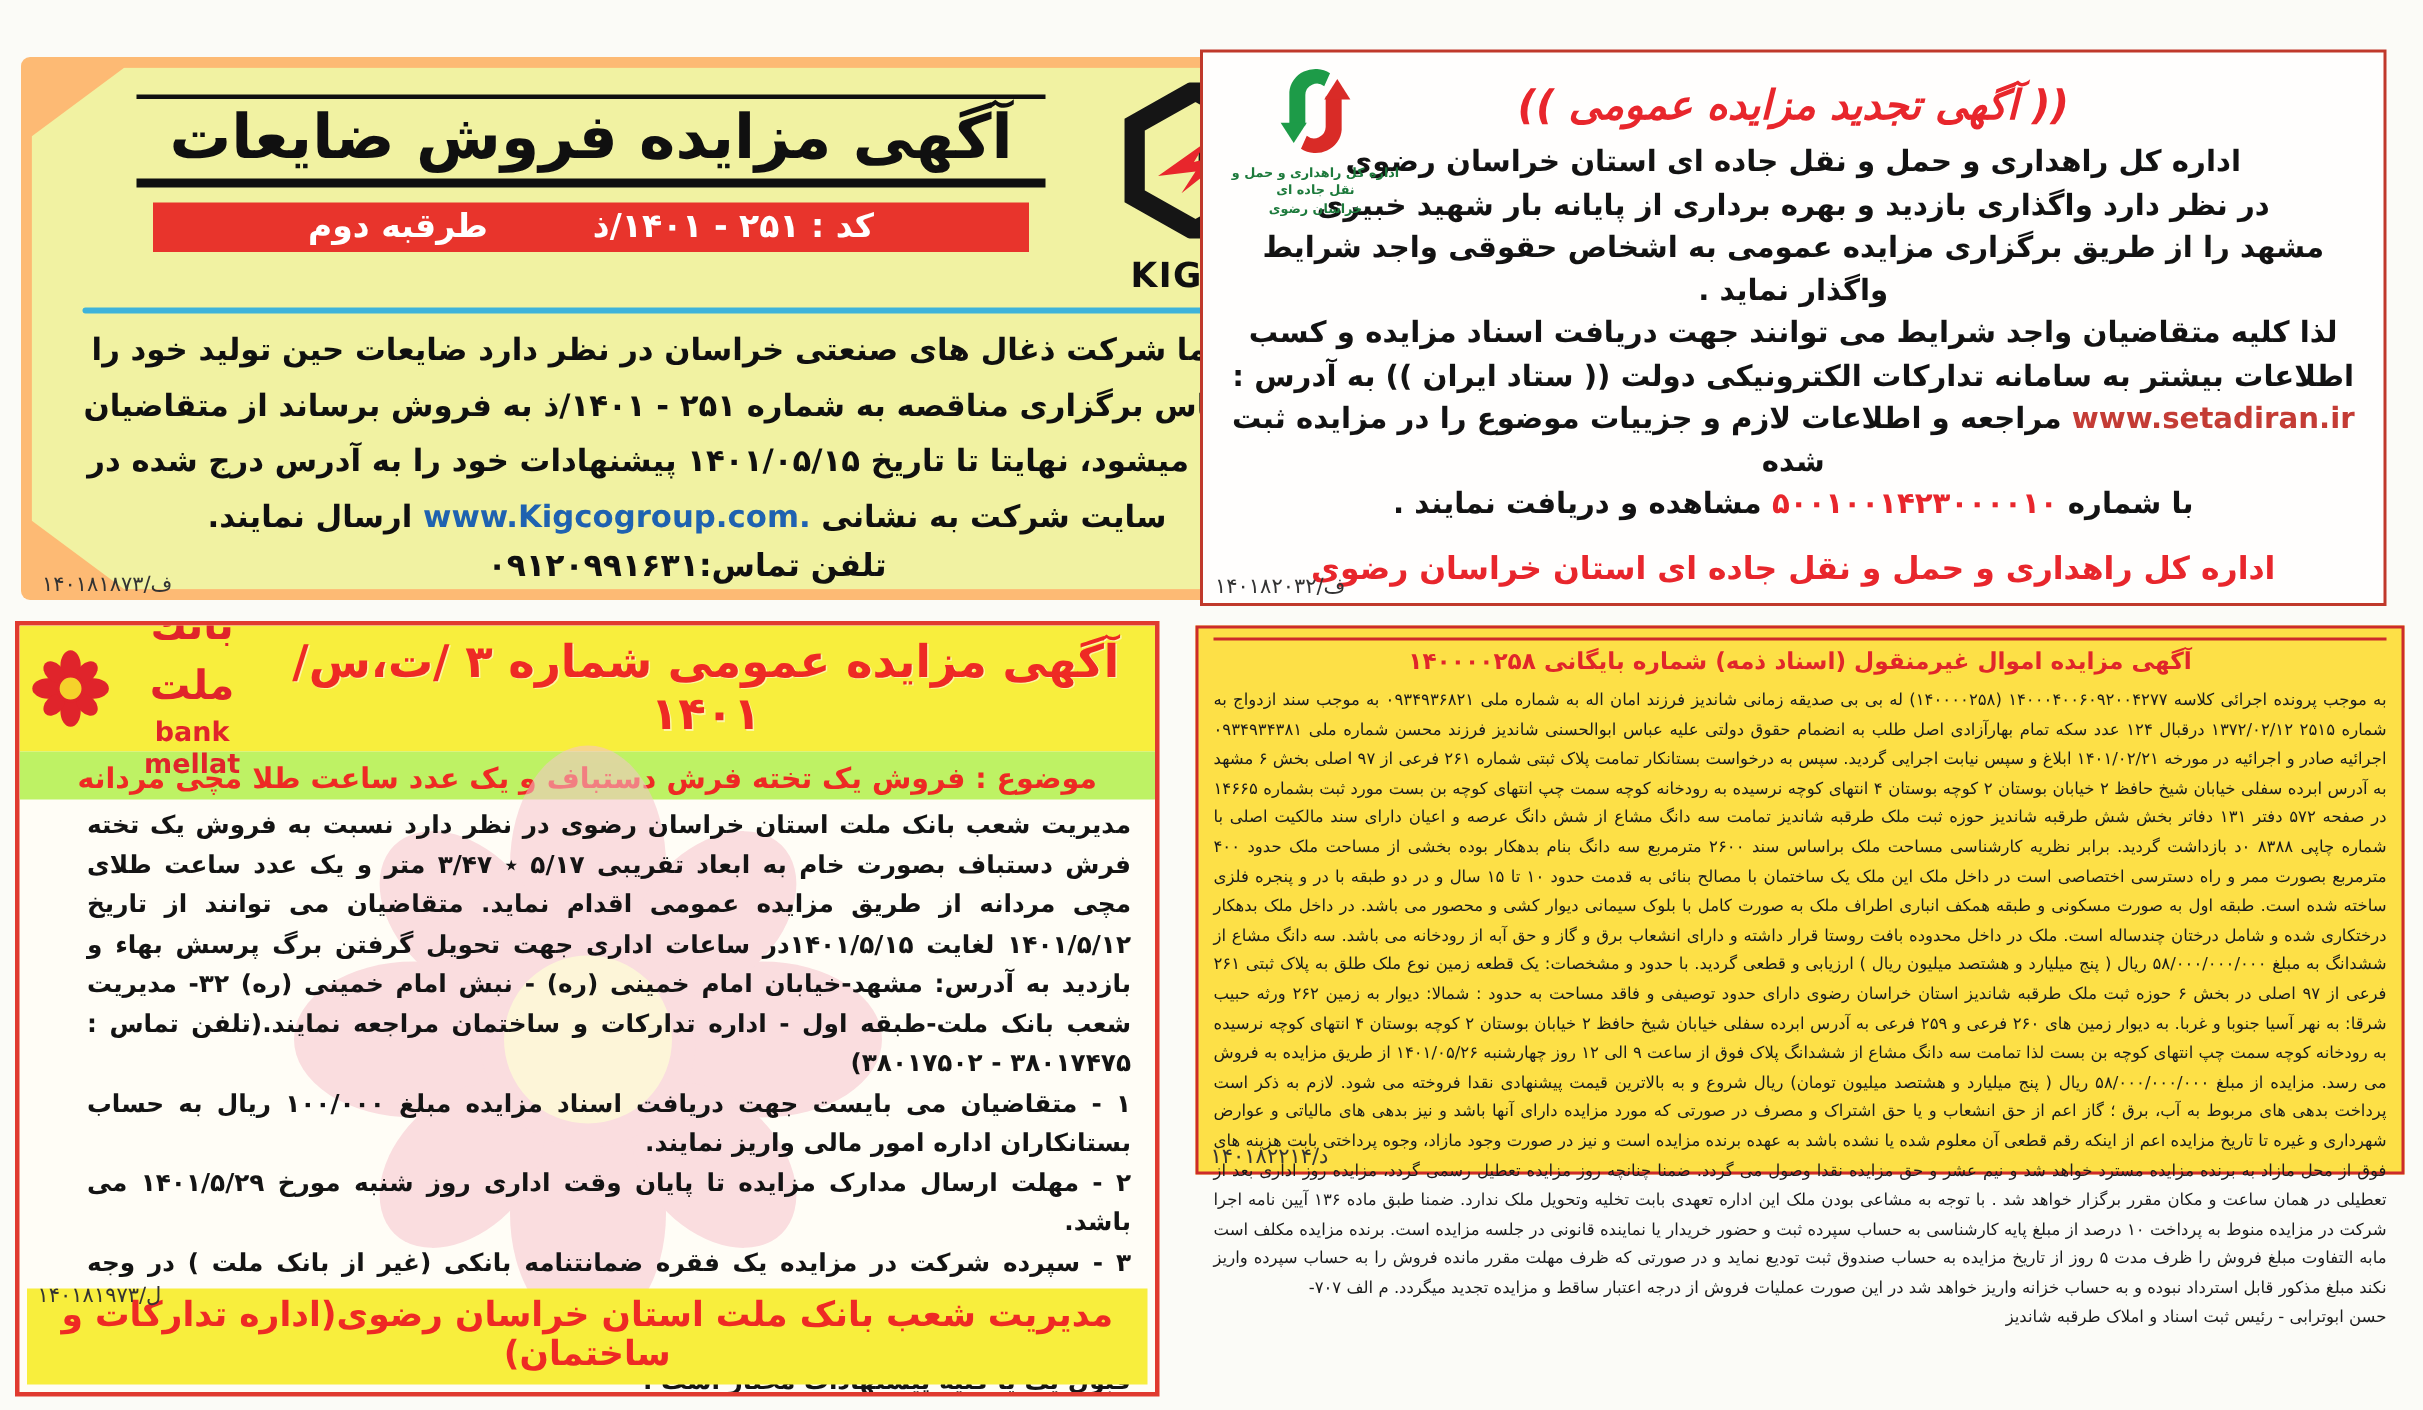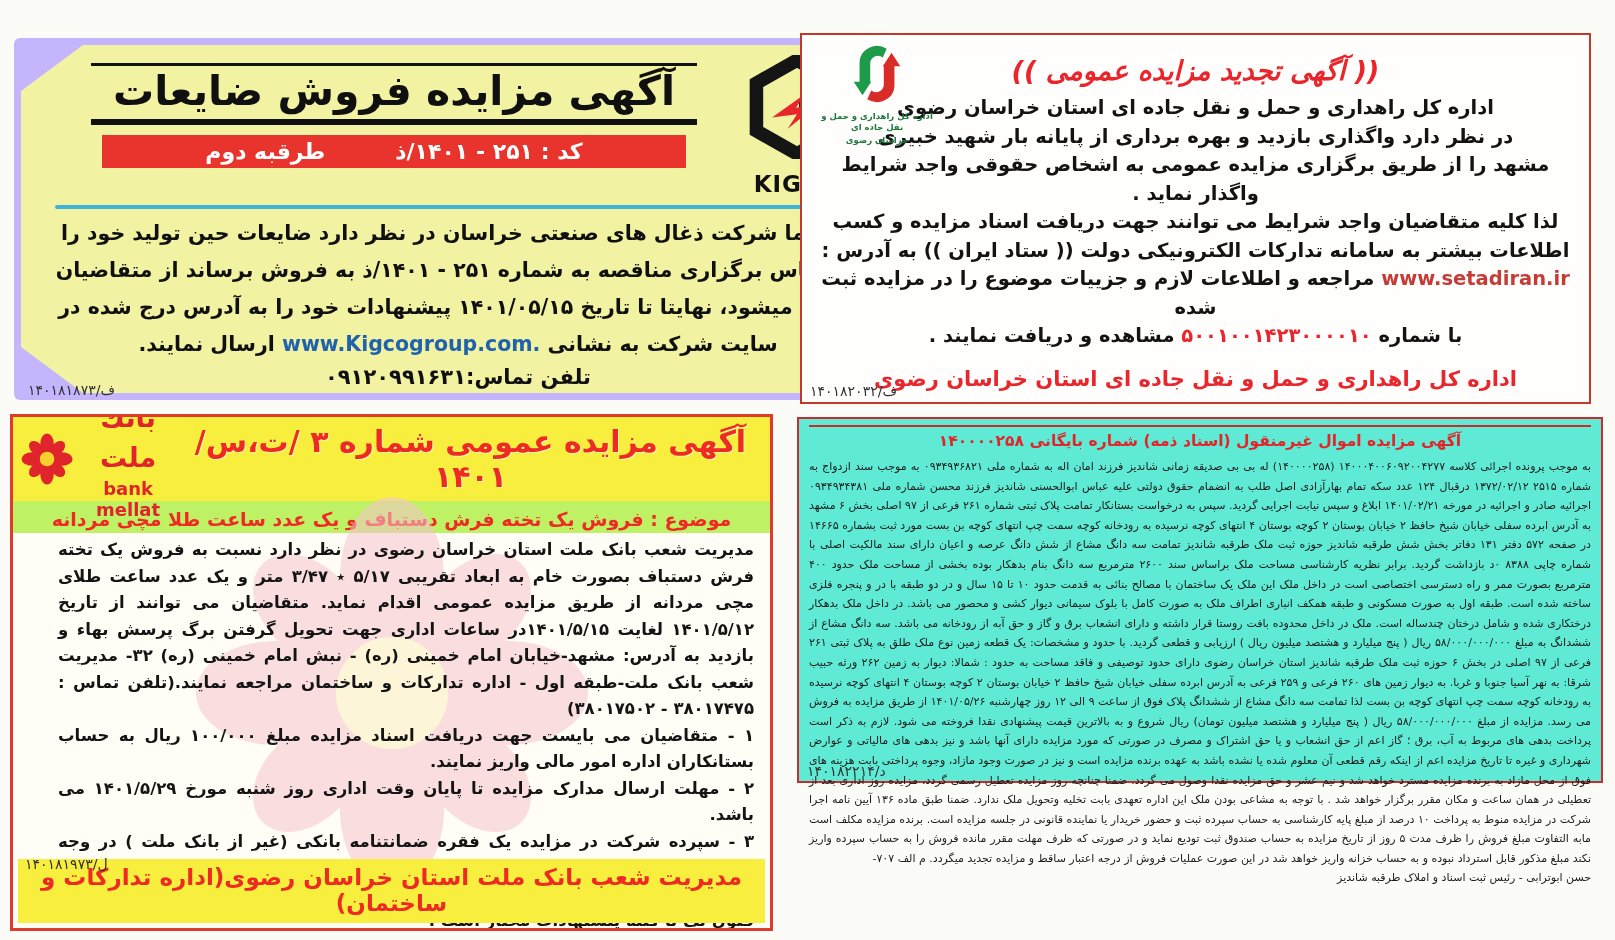--- a/index.html
+++ b/index.html
@@ -1,21 +1,21 @@
 <!DOCTYPE html>
 <html><head>
 <meta charset="utf-8">
 <style>
   * { margin:0; padding:0; box-sizing:border-box; }
   html,body { width:1615px; height:940px; overflow:hidden; }
   body { background:#fbfbf7; font-family:"DejaVu Sans", sans-serif; position:relative; }
   .ad { position:absolute; }
 
   
-  #ad-kigco { left:14px; top:38px; width:888px; height:362px; background:#c4b5fd; border-radius:6px; padding:7px; }
+  #ad-kigco { left:14px; top:38px; width:888px; height:362px; background:#fdba74; border-radius:6px; padding:7px; }
   .kigco-inner { width:100%; height:100%; background:#f1f2a2; position:relative; padding:6px 34px 4px;
     clip-path:polygon(62px 0, calc(100% - 62px) 0, 100% 46px, 100% calc(100% - 46px), calc(100% - 62px) 100%, 62px 100%, 0 calc(100% - 46px), 0 46px); }
   .kigco-header { display:flex; align-items:flex-start; }
   .kigco-titlecol { flex:1; text-align:center; padding-top:12px; }
   .kigco-title { display:inline-block; direction:rtl; font-size:41px; font-weight:bold; color:#101010;
     border-top:3px solid #101010; border-bottom:6px solid #101010; padding:1px 22px 4px; letter-spacing:-1px; }
   .kigco-codebox { direction:rtl; background:#e8342c; color:#fff; font-weight:bold; font-size:22px;
     display:flex; justify-content:center; gap:70px; width:86%; margin:10px auto 0; padding:4px 10px; }
   .kigco-logo { width:128px; text-align:center; padding-top:4px; }
   .kigco-brand { font-size:23px; font-weight:bold; color:#101010; letter-spacing:1px; margin-top:8px; }
@@ -49,21 +49,21 @@
   .mel-title { flex:1; direction:rtl; text-align:center; color:#ee2a24; font-size:30px; font-weight:bold; text-shadow:1px 1px 0 #fff8; }
   .mel-subject { direction:rtl; text-align:center; color:#ee2a24; font-weight:bold; font-size:19px; padding:7px 0 3px; background:#bef264; }
   .mel-body { position:relative; direction:rtl; text-align:justify; padding:4px 16px 0; font-size:16.5px; font-weight:bold; color:#141414; line-height:26.5px; z-index:2;margin-left:29px; }
   .mel-body p { margin:0; }
   .mel-watermark { position:absolute; left:50%; top:54%; transform:translate(-50%,-50%); opacity:.55; z-index:1; }
   .mel-footer { position:absolute; left:5px; right:5px; bottom:5px; background:#f8ee3d; color:#ee2a24; direction:rtl;
     text-align:center; font-weight:bold; font-size:23px; padding:5px 0 7px; z-index:3; }
   #mel-side { left:12px; bottom:56px; z-index:4; }
 
   
-  #ad-sabt { left:797px; top:417px; width:806px; height:366px; border:2px solid #cc2b2b; background:#5eead4; padding:4px 10px; }
+  #ad-sabt { left:797px; top:417px; width:806px; height:366px; border:2px solid #cc2b2b; background:#fde047; padding:4px 10px; }
   .sabt-rule { height:2px; background:#cc2b2b; margin:2px 0 5px; }
   .sabt-title { direction:rtl; text-align:center; color:#e0262a; font-weight:bold; font-size:15.5px; margin-bottom:7px; }
   .sabt-body { direction:rtl; text-align:justify; font-size:11px; color:#1a1a1a; line-height:19.6px; }
   .sabt-sign { direction:rtl; text-align:right; font-size:11px; color:#1a1a1a; line-height:19.6px; }
   #sabt-side { left:8px; bottom:2px; }
 </style>
 </head>
 <body>
 
 <section class="ad" id="ad-kigco">

